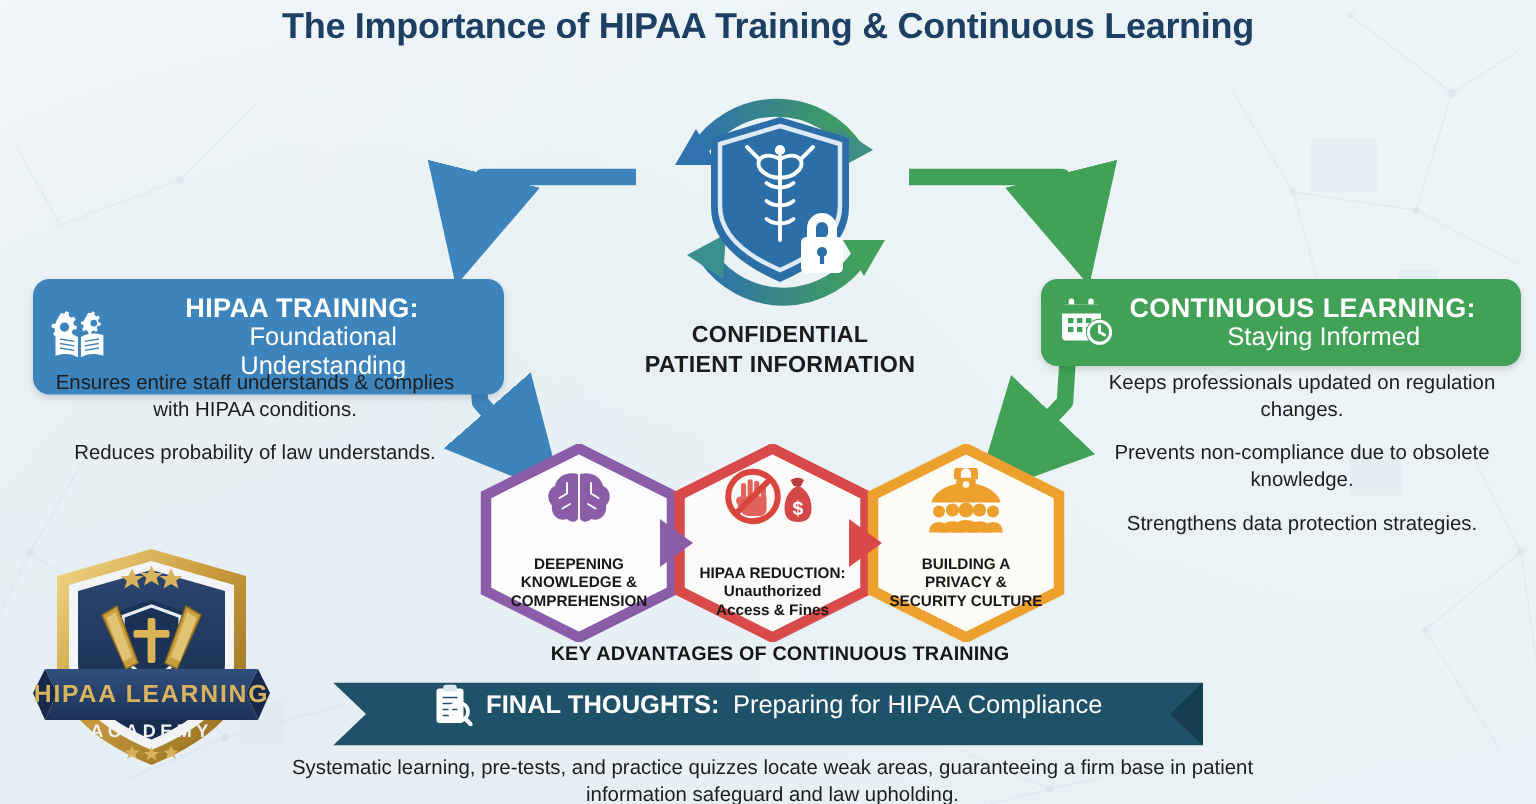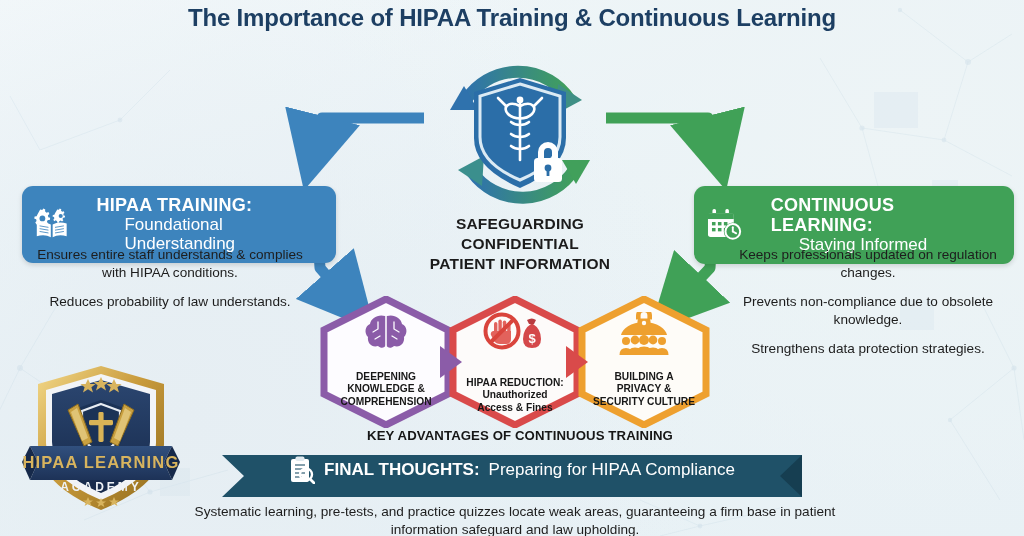--- a/index.html
+++ b/index.html
@@ -30,23 +30,24 @@
     position:absolute;left:400px;top:214px;width:240px;text-align:center;
     font-size:15.5px;font-weight:bold;color:#1b1b1b;line-height:1.28;
     letter-spacing:.2px;
   }
 
   
   #connect{position:absolute;left:0;top:0;width:1024px;height:536px;pointer-events:none;}
 
   
   .pill{
-    position:absolute;display:flex;align-items:center;gap:27px;
+    position:absolute;display:flex;align-items:center;gap:9px;
     border-radius:11px;padding:9px 14px 10px 12px;color:#fff;
     box-shadow:0 2px 5px rgba(0,0,0,.14);
+    text-align:center;
   }
   .pill .ptxt{line-height:1.12;}
   .pill .ph{font-size:18px;font-weight:bold;letter-spacing:.25px;}
   .pill .ps{font-size:17px;font-weight:normal;margin-left:28px;}
   #pill-left{left:22px;top:186px;width:288px;background:#3d84bd;}
   #pill-right{left:694px;top:186px;width:294px;background:#40a157;}
 
   .sidebody{
     position:absolute;width:300px;text-align:center;color:#1d1d1d;
     font-size:13.6px;line-height:1.32;
@@ -189,21 +190,20 @@
           <path d="M118 104 a10 10 0 0 1 20 0 v8 h-6 v-8 a4 4 0 0 0 -8 0 v8 h-6 z" fill="#ffffff"></path>
           <rect x="114" y="110" width="28" height="24" rx="3.5" fill="#ffffff"></rect>
           <circle cx="128" cy="120" r="3.4" fill="#2b6ea8"></circle>
           <rect x="126.6" y="121" width="2.8" height="7" fill="#2b6ea8"></rect>
         </g>
       </g>
     </svg>
   </div>
 
   <div class="hubcaption">
-    <div>SAFEGUARDING</div>
     <div>CONFIDENTIAL</div>
     <div>PATIENT INFORMATION</div>
   </div>
 
   <div class="pill" id="pill-left">
     <svg width="38" height="34" viewBox="0 0 38 34">
       <g fill="#ffffff">
         <path d="M10 3 l2.6 .6 1.4-2 2.4 1.2 -.4 2.4 2 1.6 2.3-.9 1.2 2.5 -1.8 1.6 .4 2.5 2.4 .6 -.5 2.7 -2.5 .1 -1.1 2.3 1.4 2 -2.1 1.7 -2.1-1.3 -2.3 1 -.3 2.5 -2.7-.2 -.5-2.5 -2.2-1.2 -2.1 1.2 -1.6-2.2 1.6-1.9 -.5-2.4 -2.4-.7 .5-2.6 2.5-.2 1-2.3z" transform="translate(-2,-1) scale(0.86)"></path>
         <circle cx="9" cy="11" r="3.1" fill="#3d84bd"></circle>
         <path d="M27 1.5 l1.8 .4 1-1.4 1.7 .8 -.3 1.7 1.4 1.1 1.6-.6 .8 1.8 -1.2 1.1 .2 1.8 1.7 .4 -.3 1.9 -1.8 .1 -.8 1.6 1 1.4 -1.5 1.2 -1.5-.9 -1.6 .7 -.2 1.8 -1.9-.2 -.3-1.7 -1.6-.9 -1.5 .9 -1.1-1.6 1.1-1.3 -.3-1.7 -1.7-.5 .4-1.8 1.7-.2 .7-1.6z" transform="translate(-1,0) scale(0.96)"></path>

